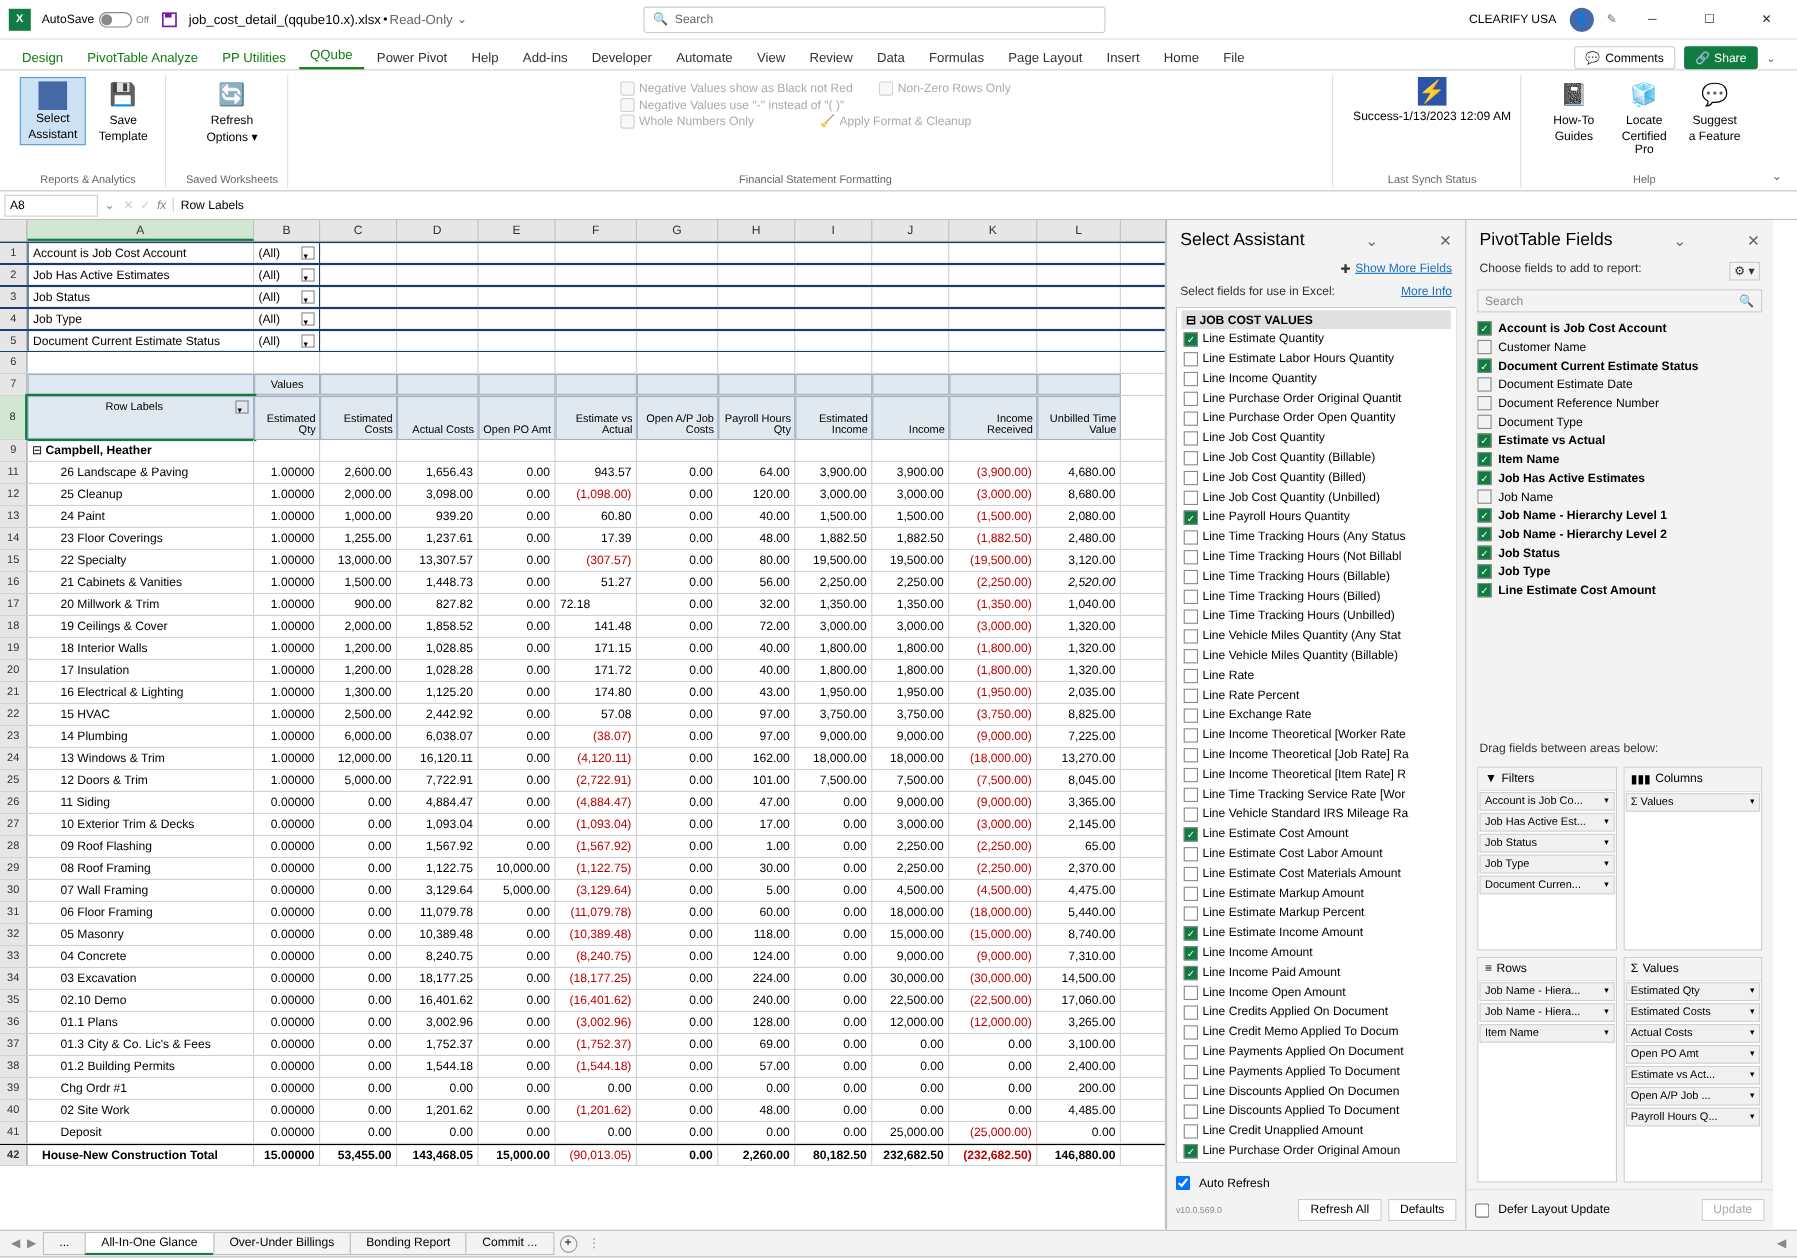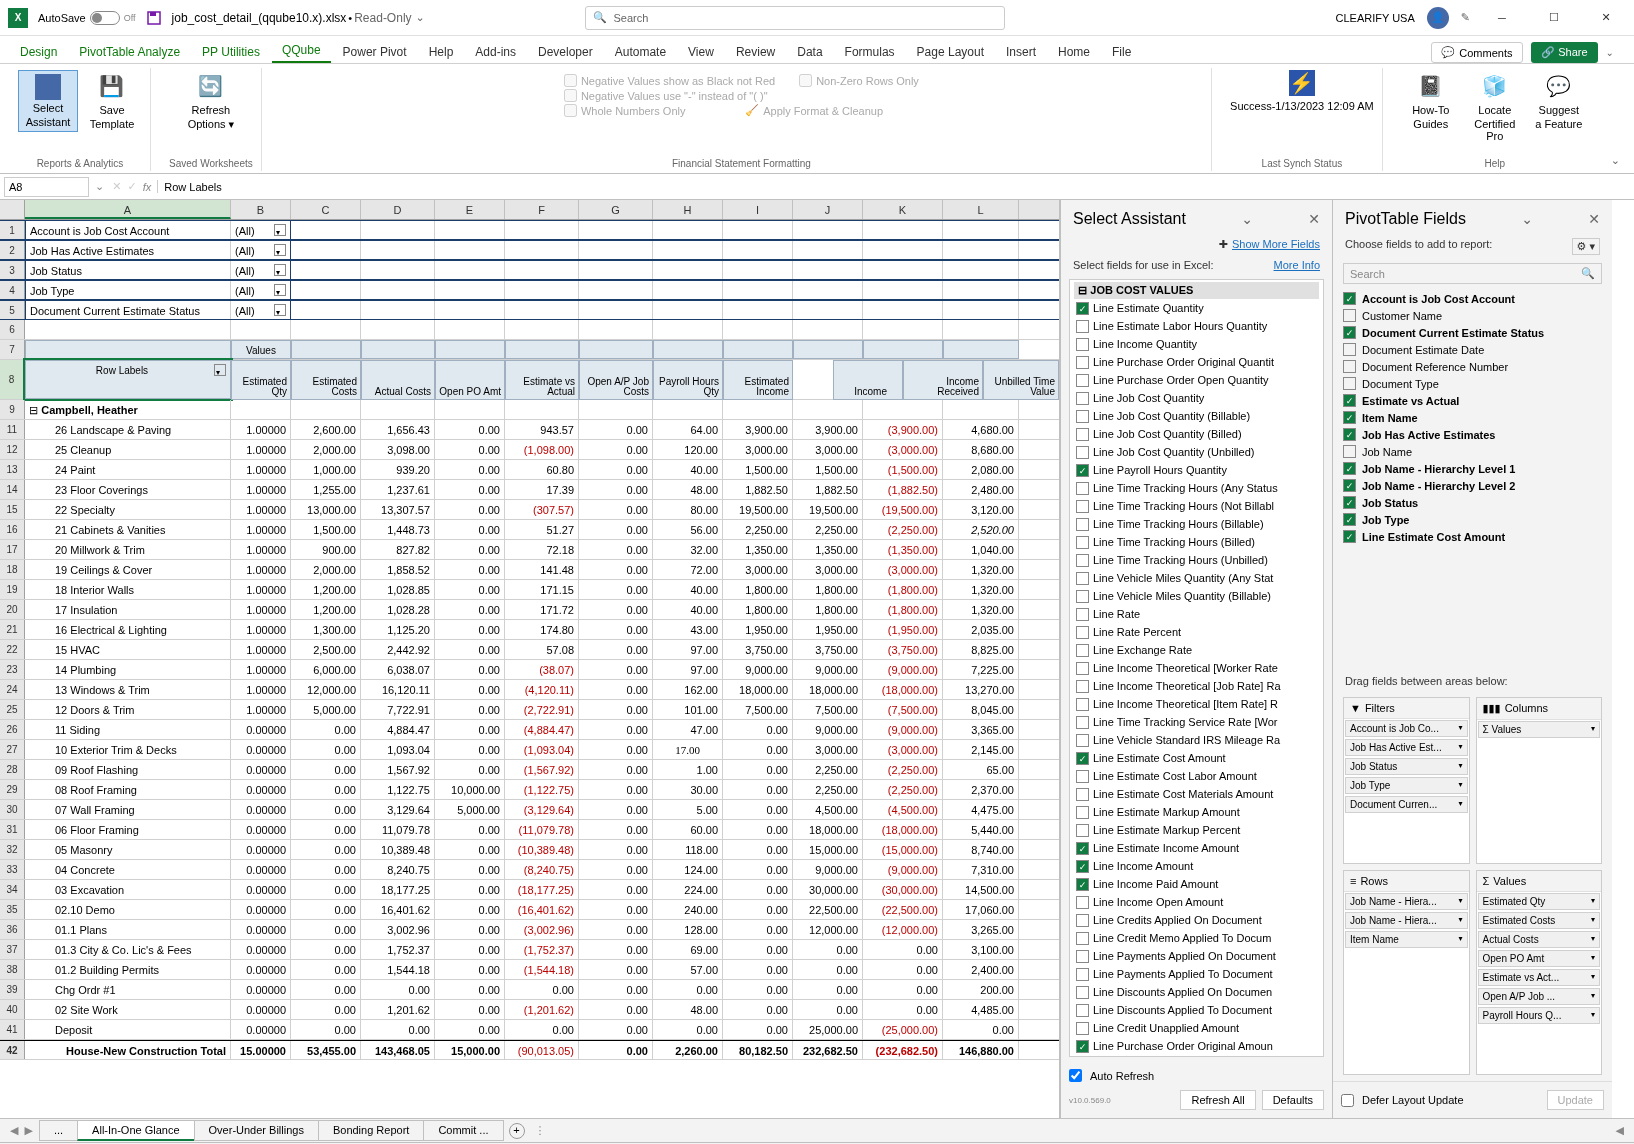--- a/index.html
+++ b/index.html
@@ -359,21 +359,21 @@
           <div class="row-h sel" style="line-height: 40px;">8</div>
           <div class="cell hdr-cell target" style="width: 206px;">Row Labels<span class="filter-drop" style="float:right;margin-top:3px"></span></div>
           <div class="cell hdr-cell" style="width: 60px; white-space: normal; line-height: 10px; height: 40px; display: flex; align-items: flex-end; justify-content: flex-end; text-align: right; padding: 2px 3px;">Estimated Qty</div>
           <div class="cell hdr-cell" style="width: 70px; white-space: normal; line-height: 10px; height: 40px; display: flex; align-items: flex-end; justify-content: flex-end; text-align: right; padding: 2px 3px;">Estimated Costs</div>
           <div class="cell hdr-cell" style="width: 74px; white-space: normal; line-height: 10px; height: 40px; display: flex; align-items: flex-end; justify-content: flex-end; text-align: right; padding: 2px 3px;">Actual Costs</div>
           <div class="cell hdr-cell" style="width: 70px; white-space: normal; line-height: 10px; height: 40px; display: flex; align-items: flex-end; justify-content: flex-end; text-align: right; padding: 2px 3px;">Open PO Amt</div>
           <div class="cell hdr-cell" style="width: 74px; white-space: normal; line-height: 10px; height: 40px; display: flex; align-items: flex-end; justify-content: flex-end; text-align: right; padding: 2px 3px;">Estimate vs Actual</div>
           <div class="cell hdr-cell" style="width: 74px; white-space: normal; line-height: 10px; height: 40px; display: flex; align-items: flex-end; justify-content: flex-end; text-align: right; padding: 2px 3px;">Open A/P Job Costs</div>
           <div class="cell hdr-cell" style="width: 70px; white-space: normal; line-height: 10px; height: 40px; display: flex; align-items: flex-end; justify-content: flex-end; text-align: right; padding: 2px 3px;">Payroll Hours Qty</div>
           <div class="cell hdr-cell" style="width: 70px; white-space: normal; line-height: 10px; height: 40px; display: flex; align-items: flex-end; justify-content: flex-end; text-align: right; padding: 2px 3px;">Estimated Income</div>
-          <div class="cell hdr-cell" style="width: 70px; white-space: normal; line-height: 10px; height: 40px; display: flex; align-items: flex-end; justify-content: flex-end; text-align: right; padding: 2px 15px; margin-left: 40px;">Income</div>
+          <div class="cell hdr-cell" style="width: 70px; white-space: normal; line-height: 10px; height: 40px; display: flex; align-items: flex-end; justify-content: flex-end; text-align: right; padding: 2px 3px;">Income</div>
           <div class="cell hdr-cell" style="width: 80px; white-space: normal; line-height: 10px; height: 40px; display: flex; align-items: flex-end; justify-content: flex-end; text-align: right; padding: 2px 3px;">Income Received</div>
           <div class="cell hdr-cell" style="width: 76px; white-space: normal; line-height: 10px; height: 40px; display: flex; align-items: flex-end; justify-content: flex-end; text-align: right; padding: 2px 3px;">Unbilled Time Value</div>
         </div>
         <div class="grow ">
           <div class="row-h">9</div>
           <div class="cell " style="width: 206px;">⊟ <b>Campbell, Heather</b></div>
           <div class="cell " style="width: 60px;"></div>
           <div class="cell " style="width: 70px;"></div>
           <div class="cell " style="width: 74px;"></div>
           <div class="cell " style="width: 70px;"></div>
@@ -475,21 +475,21 @@
           <div class="cell neg" style="width: 80px; text-align: right;">(2,250.00)</div>
           <div class="cell " style="width: 76px; text-align: right; font-style: italic;">2,520.00</div>
         </div>
         <div class="grow data-r">
           <div class="row-h">17</div>
           <div class="cell " style="width: 206px; padding-left: 30px;">20 Millwork &amp; Trim</div>
           <div class="cell " style="width: 60px; text-align: right;">1.00000</div>
           <div class="cell " style="width: 70px; text-align: right;">900.00</div>
           <div class="cell " style="width: 74px; text-align: right;">827.82</div>
           <div class="cell " style="width: 70px; text-align: right;">0.00</div>
-          <div class="cell " style="width: 74px; text-align: right;">72.18</div>
+          <div class="cell " style="width: 74px; text-align: left;">72.18</div>
           <div class="cell " style="width: 74px; text-align: right;">0.00</div>
           <div class="cell " style="width: 70px; text-align: right;">32.00</div>
           <div class="cell " style="width: 70px; text-align: right;">1,350.00</div>
           <div class="cell " style="width: 70px; text-align: right;">1,350.00</div>
           <div class="cell neg" style="width: 80px; text-align: right;">(1,350.00)</div>
           <div class="cell " style="width: 76px; text-align: right;">1,040.00</div>
         </div>
         <div class="grow data-r">
           <div class="row-h">18</div>
           <div class="cell " style="width: 206px; padding-left: 30px;">19 Ceilings &amp; Cover</div>
@@ -627,21 +627,21 @@
         </div>
         <div class="grow data-r">
           <div class="row-h">27</div>
           <div class="cell " style="width: 206px; padding-left: 30px;">10 Exterior Trim &amp; Decks</div>
           <div class="cell " style="width: 60px; text-align: right;">0.00000</div>
           <div class="cell " style="width: 70px; text-align: right;">0.00</div>
           <div class="cell " style="width: 74px; text-align: right;">1,093.04</div>
           <div class="cell " style="width: 70px; text-align: right;">0.00</div>
           <div class="cell neg" style="width: 74px; text-align: right;">(1,093.04)</div>
           <div class="cell " style="width: 74px; text-align: right;">0.00</div>
-          <div class="cell " style="width: 70px; text-align: center; font-family: Liberation Serif, serif;">17.00</div>
+          <div class="cell " style="width: 70px; text-align: right;">17.00</div>
           <div class="cell " style="width: 70px; text-align: right;">0.00</div>
           <div class="cell " style="width: 70px; text-align: right;">3,000.00</div>
           <div class="cell neg" style="width: 80px; text-align: right;">(3,000.00)</div>
           <div class="cell " style="width: 76px; text-align: right;">2,145.00</div>
         </div>
         <div class="grow data-r">
           <div class="row-h">28</div>
           <div class="cell " style="width: 206px; padding-left: 30px;">09 Roof Flashing</div>
           <div class="cell " style="width: 60px; text-align: right;">0.00000</div>
           <div class="cell " style="width: 70px; text-align: right;">0.00</div>
@@ -845,21 +845,21 @@
           <div class="cell " style="width: 74px; text-align: right;">0.00</div>
           <div class="cell " style="width: 74px; text-align: right;">0.00</div>
           <div class="cell " style="width: 70px; text-align: right;">0.00</div>
           <div class="cell " style="width: 70px; text-align: right;">0.00</div>
           <div class="cell " style="width: 70px; text-align: right;">25,000.00</div>
           <div class="cell neg" style="width: 80px; text-align: right;">(25,000.00)</div>
           <div class="cell " style="width: 76px; text-align: right;">0.00</div>
         </div>
         <div class="grow total-r">
           <div class="row-h">42</div>
-          <div class="cell " style="width: 206px; text-align: right;">&nbsp;&nbsp;&nbsp;<b>House-New Construction Total</b></div>
+          <div class="cell " style="width: 206px;">&nbsp;&nbsp;&nbsp;<b>House-New Construction Total</b></div>
           <div class="cell " style="width: 60px; text-align: right; font-weight: bold;">15.00000</div>
           <div class="cell " style="width: 70px; text-align: right; font-weight: bold;">53,455.00</div>
           <div class="cell " style="width: 74px; text-align: right; font-weight: bold;">143,468.05</div>
           <div class="cell " style="width: 70px; text-align: right; font-weight: bold;">15,000.00</div>
           <div class="cell neg" style="width: 74px; text-align: right; font-weight: normal;">(90,013.05)</div>
           <div class="cell " style="width: 74px; text-align: right; font-weight: bold;">0.00</div>
           <div class="cell " style="width: 70px; text-align: right; font-weight: bold;">2,260.00</div>
           <div class="cell " style="width: 70px; text-align: right; font-weight: bold;">80,182.50</div>
           <div class="cell " style="width: 70px; text-align: right; font-weight: bold;">232,682.50</div>
           <div class="cell neg" style="width: 80px; text-align: right; font-weight: bold;">(232,682.50)</div>

